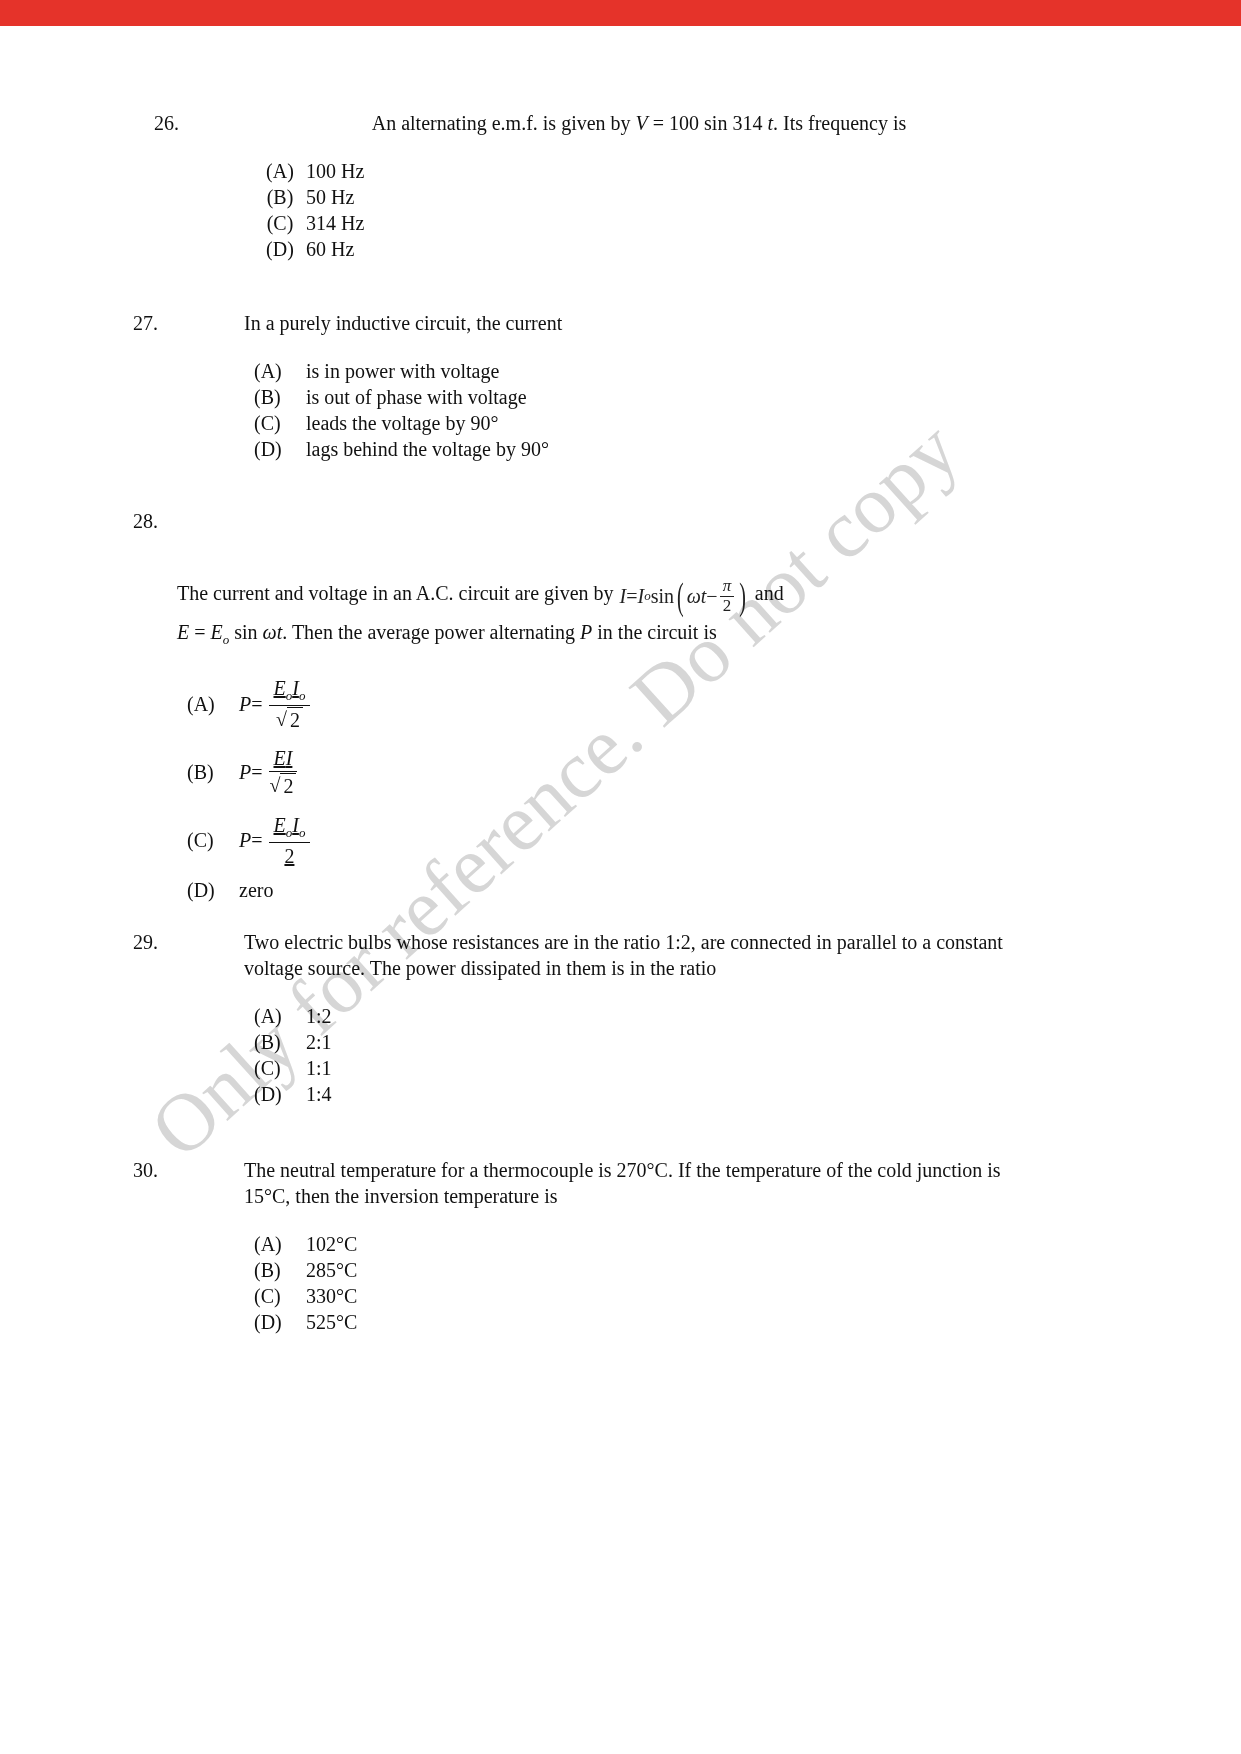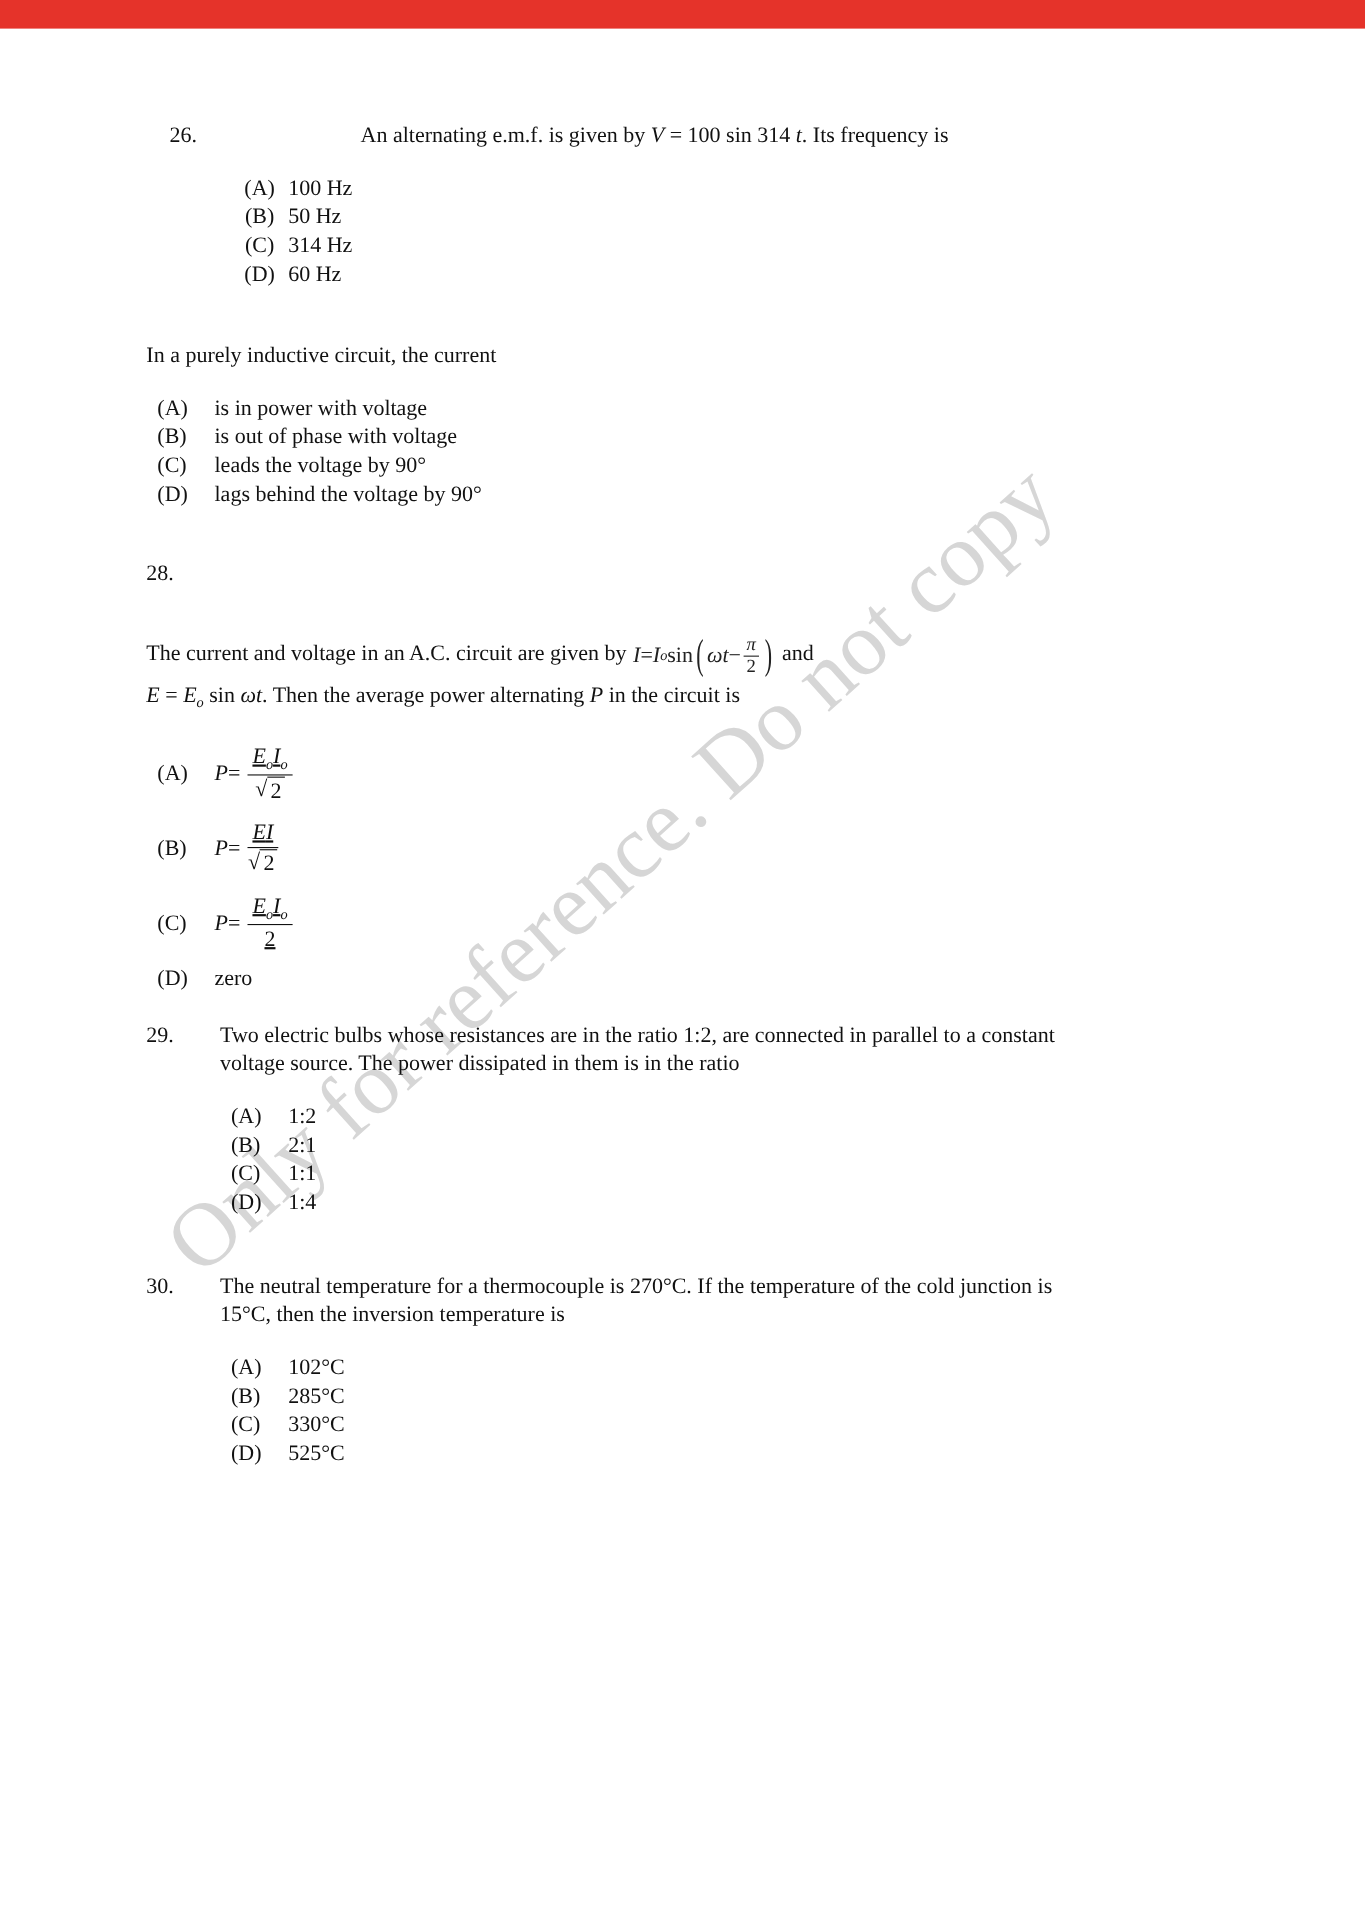--- a/index.html
+++ b/index.html
@@ -36,21 +36,21 @@
     z-index: 0;
     pointer-events: none;
   }
   .content {
     position: relative;
     z-index: 1;
     padding: 110px 0 0 133px;
   }
   .question { display: flex; }
   .qnum { width: 67px; flex: 0 0 67px; }
-  .qbody { width: 790px; }
+  .qbody { width: 790px; margin-left: 44px; }
   .options { list-style: none; margin: 22px 0 0 0; padding: 0 0 0 10px; }
   .options li { display: flex; align-items: center; }
   .olabel { width: 52px; flex: 0 0 52px; }
   .q26 { margin-bottom: 48px; text-align: center; }
   .q27 { margin-bottom: 46px; }
   .q28 { margin-bottom: 26px; flex-direction: column; }
   .q29 { margin-bottom: 50px; }
   .q28 .options { margin-top: 24px; }
   .q28 .options li.formula-opt { min-height: 62px; margin-bottom: 6px; }
 
@@ -126,20 +126,21 @@
             </li>
           <li>
               <span class="olabel">(D)</span>
               <span>60 Hz</span>
             </li>
         </ul>
       </div>
     </section>
 
     <section class="question q27">
+      <span class="qnum">27.</span>
       <div class="qbody">
         <p class="qtext" style="margin:0"><span>In a purely inductive circuit, the current</span></p>
         <ul class="options">
           <li>
               <span class="olabel">(A)</span>
               <span>is in power with voltage</span>
             </li>
           <li>
               <span class="olabel">(B)</span>
               <span>is out of phase with voltage</span>

